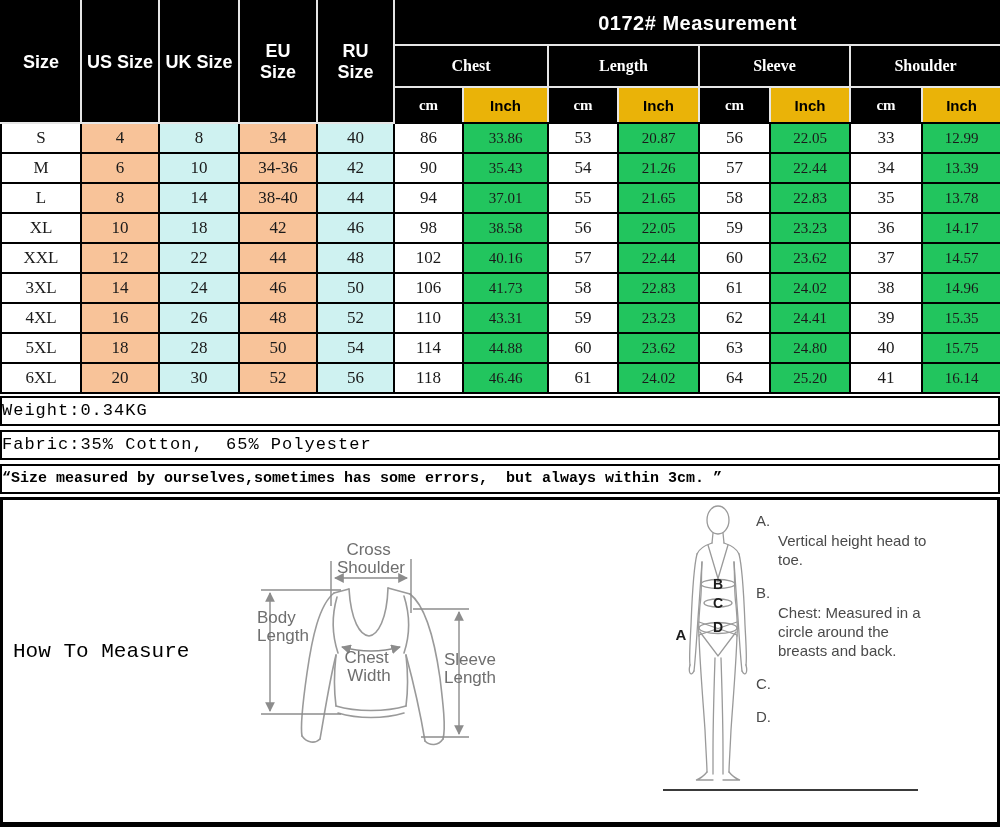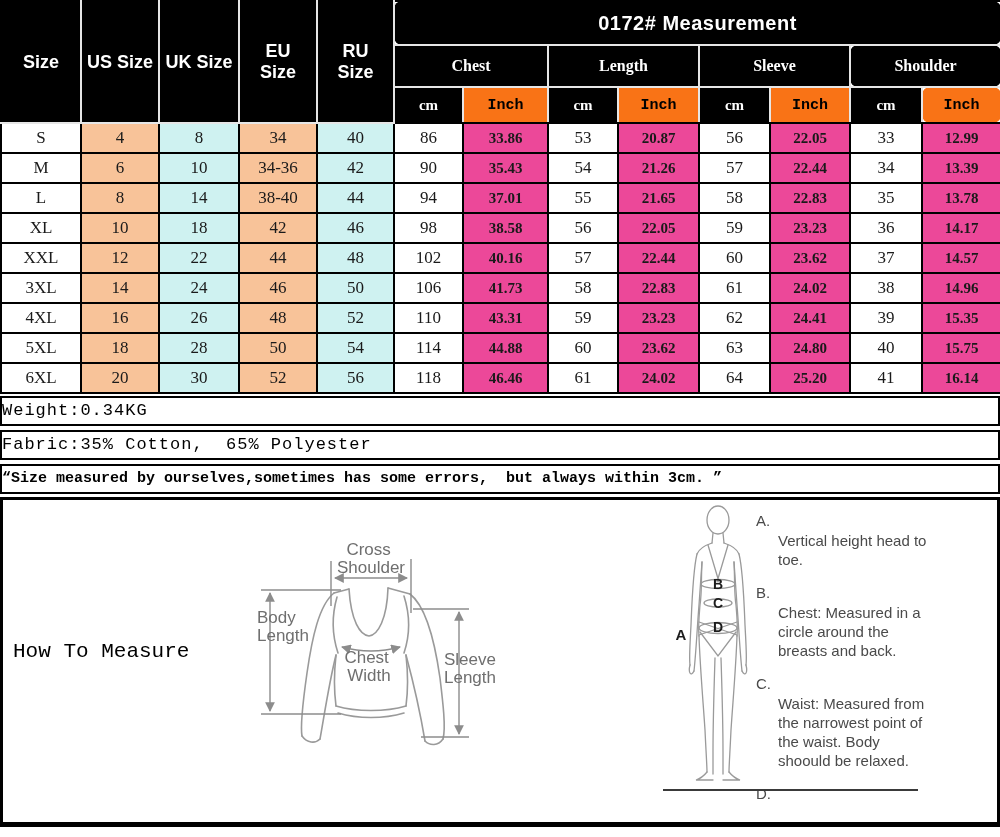--- a/index.html
+++ b/index.html
@@ -18,45 +18,45 @@
   thead th {
     background: #000;
     color: #fff;
     border: 2px solid #e6e6e6;
     font-weight: bold;
     text-align: center;
     vertical-align: middle;
   }
   thead tr.r1 th { border-top-color: #000; }
   thead th:first-child { border-left-color: #000; }
-  thead th:last-child { border-right-color: #000; border-radius: 8px; }
+  thead th:last-child { border-right-color: #000; }
   thead tr.r3 th { border-bottom-color: #000; }
   th.hsize { font-family: "Liberation Sans", sans-serif; font-size: 18px; }
   th.wrap2 { white-space: pre-line; line-height: 1.15; }
   th.htitle { font-size: 20px; letter-spacing: 0.5px; }
   th.hgroup { font-family: "Liberation Serif", serif; font-size: 16px; }
   th.hcm   { font-family: "Liberation Serif", serif; font-size: 15px; }
-  th.hinch { font-family: Liberation Mono, monospace; font-size: 15px;
-             background: #f97316; color: #000; border-bottom-color: #000; }
+  th.hinch { font-family: Liberation Sans, sans-serif; font-size: 15px;
+             background: #eab308; color: #000; border-bottom-color: #000; }
   tr.r1 { height: 44px; }
   tr.r2 { height: 42px; }
   tr.r3 { height: 36px; }
   tbody tr { height: 30px; }
   tbody td {
     border: 2px solid #000;
     text-align: center;
     vertical-align: middle;
     font-family: "Liberation Serif", serif;
     font-size: 17px;
     color: #1a1a1a;
     background: #fff;
   }
   td.c-peach { background: #F8C399; }
   td.c-cyan  { background: #CFF2F1; }
-  td.c-inch  { background: #ec4899; font-weight: bold; font-size: 15px; }
+  td.c-inch  { background: #22c55e; font-weight: normal; font-size: 15px; }
   
   .info-row {
     width: 1000px;
     height: 30px;
     border: 2px solid #000;
     margin-top: 4px;
     text-align: left;
     line-height: 26px;
     font-family: "Liberation Mono", monospace;
     font-size: 17px;
@@ -394,20 +394,19 @@
       <div class="mi">
         <span class="mi-label">A.</span>
         <span class="mi-text">Vertical height head to toe.</span>
       </div>
       <div class="mi">
         <span class="mi-label">B.</span>
         <span class="mi-text">Chest: Measured in a circle around the breasts and back.</span>
       </div>
       <div class="mi">
         <span class="mi-label">C.</span>
-        <span class="mi-text">Waist: Measured from the narrowest point of the waist. Body shoould be relaxed.</span>
       </div>
       <div class="mi">
         <span class="mi-label">D.</span>
       </div>
     </div>
   <div class="notes-underline"></div>
 </div>
 
 </body></html>

